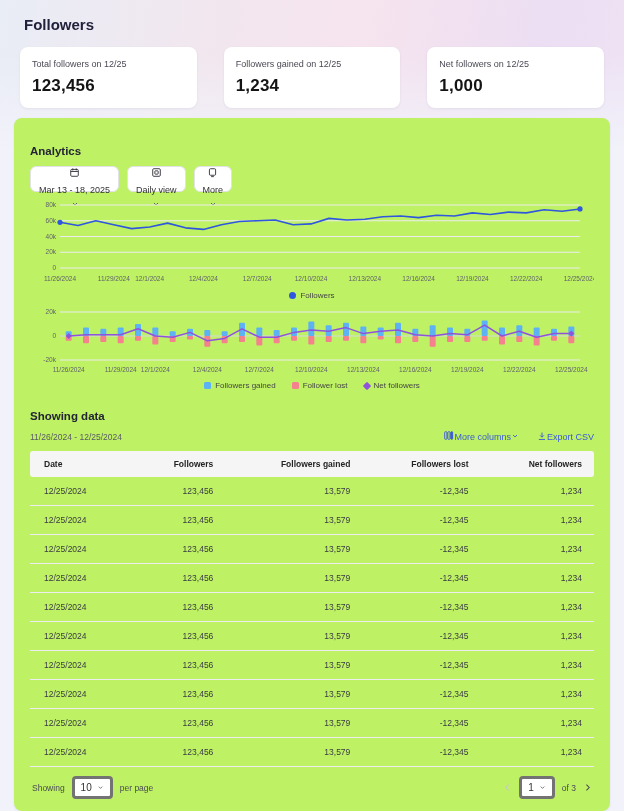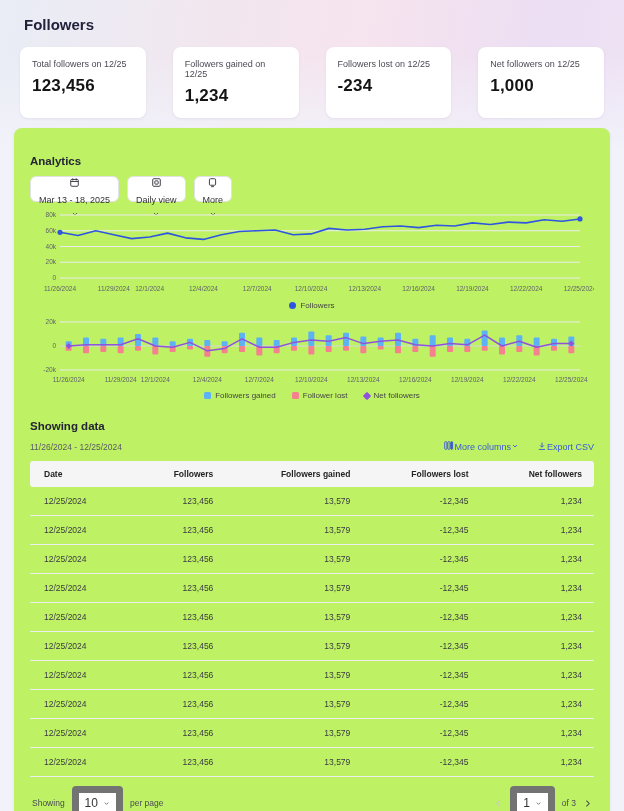--- a/index.html
+++ b/index.html
@@ -45,42 +45,38 @@
     text-align:right;padding:8px 10px;white-space:nowrap;}
   thead th:first-child{text-align:left;padding-left:14px;border-radius:3px 0 0 3px;}
   thead th:last-child{border-radius:0 3px 3px 0;padding-right:12px;}
   tbody td{font-size:8.5px;color:#3a3a44;text-align:right;padding:9px 10px;
     border-bottom:1px solid #ededf0;white-space:nowrap;}
   tbody td:first-child{text-align:left;padding-left:14px;}
   tbody td:last-child{padding-right:12px;}
   
   .table-footer{display:flex;justify-content:space-between;align-items:center;margin-top:9px;padding:0 2px;}
   .pg-left,.pg-right{display:flex;align-items:center;gap:7px;font-size:8.5px;color:#4a4a55;}
-  .mini-select{display:inline-flex;align-items:center;gap:5px;border:7px solid #737373;
-    border-radius:4px;padding:3px 6px;font-size:12px;color:#333;background:#fff;cursor:pointer;}
+  .mini-select{display:inline-flex;align-items:center;gap:5px;border:3px solid #737373;
+    border-radius:4px;padding:3px 6px;font-size:10px;color:#333;background:#fff;cursor:pointer;}
   .pg-arrow{display:inline-flex;align-items:center;cursor:pointer;}
   .pg-arrow.disabled{cursor:default;}
 </style>
 </head>
 <body>
 
 <div class="page-title">Followers</div>
 
 <div class="stats-row">
   <div class="stat-card">
     <div class="stat-label">Total followers on 12/25</div>
     <div class="stat-value">123,456</div>
   </div>
   <div class="stat-card">
     <div class="stat-label">Followers gained on 12/25</div>
     <div class="stat-value">1,234</div>
-  </div>
-  <div class="stat-card">
-    <div class="stat-label">Followers lost on 12/25</div>
-    <div class="stat-value">-234</div>
   </div>
   <div class="stat-card">
     <div class="stat-label">Net followers on 12/25</div>
     <div class="stat-value">1,000</div>
   </div>
 </div>
 
 <div class="main-card">
   <div class="section-title">Analytics</div>
 

